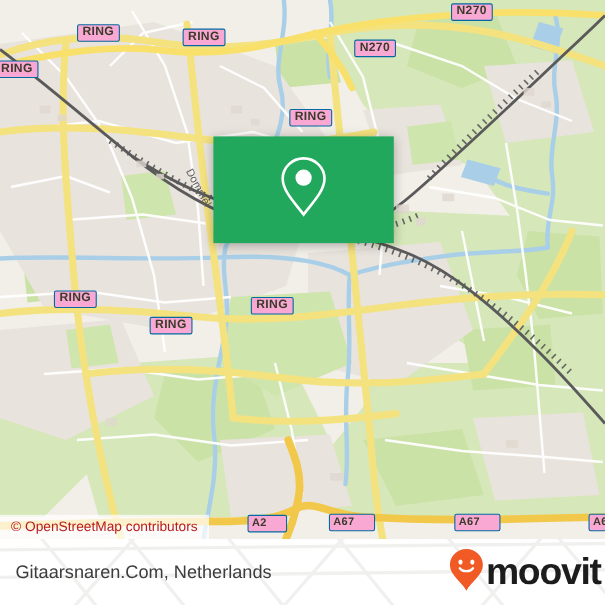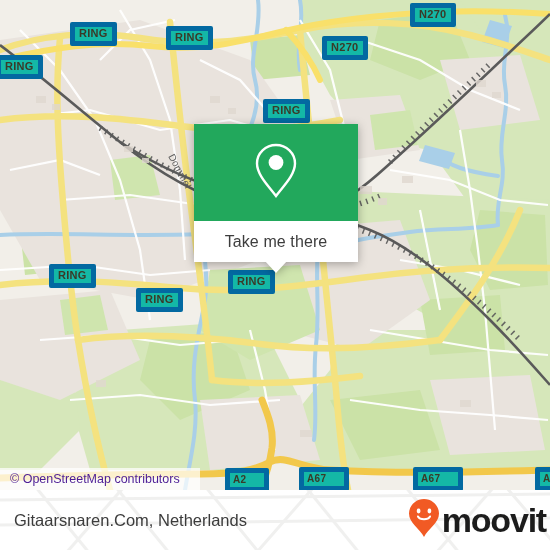--- a/index.html
+++ b/index.html
@@ -14,22 +14,22 @@
   .map{
     position:absolute;left:0;top:0;width:550px;height:490px;
     background:#f2efe9;
     overflow:hidden;
   }
   .map-svg{position:absolute;left:0;top:0;width:550px;height:490px;display:block;}
 
   
   .shield{
     position:absolute;
-    background:#14b8a6;
-    border:5px solid #0369a1;
+    background:#f9a8d4;
+    border:1px solid #0369a1;
     border-radius:2px;
     color:#3a3a28;
     font-size:11px;
     font-weight:bold;
     letter-spacing:.3px;
     padding:1px 4px 2px 4px;
     line-height:11px;
     white-space:nowrap;
     box-sizing:border-box;
   }
@@ -40,23 +40,23 @@
     color:#5d5d5d;
     font-size:10px;
     white-space:nowrap;
     transform-origin:0 0;
   }
 
   
   .attrib{
     position:absolute;left:0;bottom:0;
     height:22px;line-height:22px;
-    padding:0 20px 0 10px;
+    padding:0 10px 0 10px;
     background:rgba(255,255,255,.72);
-    color:#4c1d95;
+    color:#b91c1c;
     font-size:12.5px;
     white-space:nowrap;
   }
 
   
   .callout{
     position:absolute;left:194px;top:124px;width:164px;
     filter:drop-shadow(0 2px 5px rgba(0,0,0,.30));
   }
   .callout-top{
@@ -259,24 +259,20 @@
 
     <div class="callout">
       <div class="callout-top">
         <span>
           <svg width="46" height="58" viewBox="0 0 46 58" aria-hidden="true">
             <path d="M23 3 C12.5 3 4 11.3 4 21.5 C4 33 16 44.5 23 54 C30 44.5 42 33 42 21.5 C42 11.3 33.5 3 23 3 Z" fill="none" stroke="#ffffff" stroke-width="2.4"></path>
             <circle cx="23" cy="20.5" r="7.4" fill="#ffffff"></circle>
           </svg>
         </span>
       </div>
-      <div class="callout-bottom">
-        <span class="callout-label">Take me there</span>
-        <span class="callout-tip"></span>
-      </div>
     </div>
 
     <div class="attrib">© OpenStreetMap contributors</div>
   </div>
 
   <div class="footer">
     <svg class="footer-wm" viewBox="0 0 550 60" preserveAspectRatio="none">
       <rect x="0" y="0" width="550" height="60" fill="#ffffff"></rect>
       <g stroke="#f0f0ef" stroke-width="3" fill="none">
         <path d="M30,-10 L95,70"></path>

